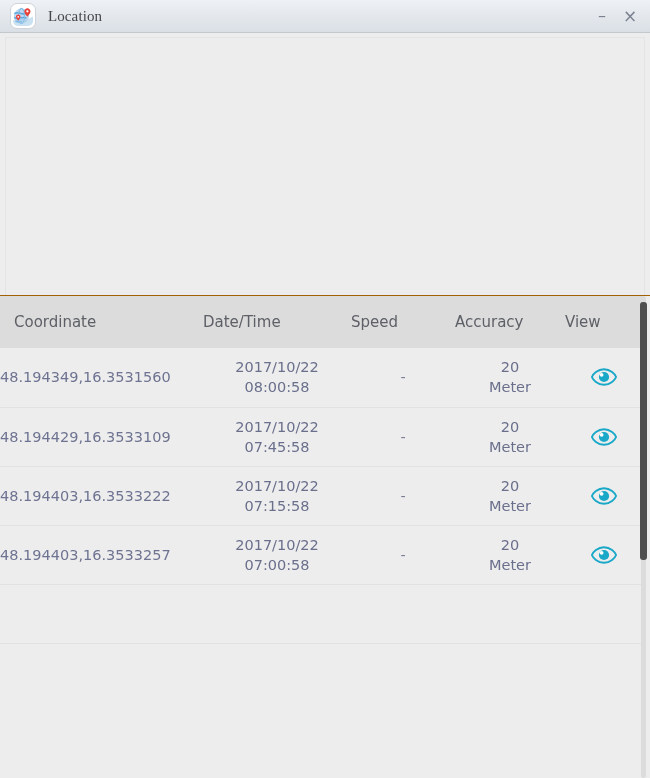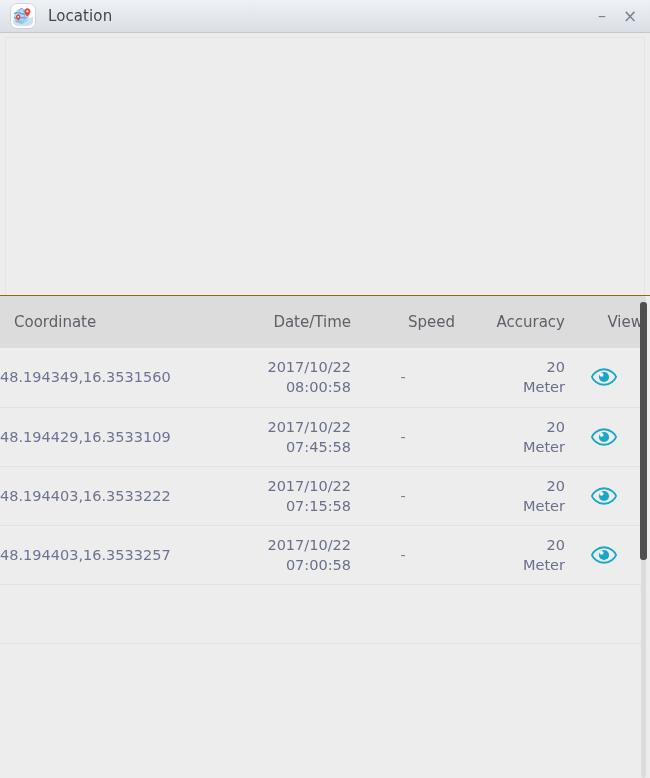--- a/index.html
+++ b/index.html
@@ -46,20 +46,21 @@
     overflow: hidden;
   }
   .app-icon svg { display: block; }
 
   .title-text {
     margin-left: 12px;
     font-size: 15px;
     color: #44464b;
     letter-spacing: 0.1px;
     line-height: 1;
+    font-family: Liberation Serif, serif;
   }
 
   .win-controls {
     margin-left: auto;
     display: flex;
     align-items: center;
     gap: 4px;
   }
   .win-btn {
     width: 24px;
@@ -99,21 +100,21 @@
     border-collapse: collapse;
     table-layout: fixed;
   }
 
   table.loc-table th {
     background: #dcdcdc;
     height: 52px;
     font-weight: normal;
     font-size: 15px;
     color: #5d6066;
-    text-align: right;
+    text-align: left;
     vertical-align: middle;
     border: none;
   }
   table.loc-table th.c-coord { text-align: left; padding-left: 14px; }
 
   table.loc-table td {
     height: 59px;
     font-size: 14.5px;
     color: #6a6f8c;
     text-align: center;
@@ -128,21 +129,21 @@
   }
   table.loc-table td.c-speed { color: #7a7f93; }
   table.loc-table td.c-view { padding: 0; }
 
   .col-coord { width: 203px; }
   .col-date  { width: 148px; }
   .col-speed { width: 104px; }
   .col-acc   { width: 110px; }
   .col-view  { width: 78px; }
 
-  .dt-line { display: block; text-align: right; }
+  .dt-line { display: block; }
 
   .eye-wrap {
     display: flex;
     align-items: center;
     justify-content: center;
     cursor: pointer;
   }
 
   .empty-row td {
     height: 86px;

